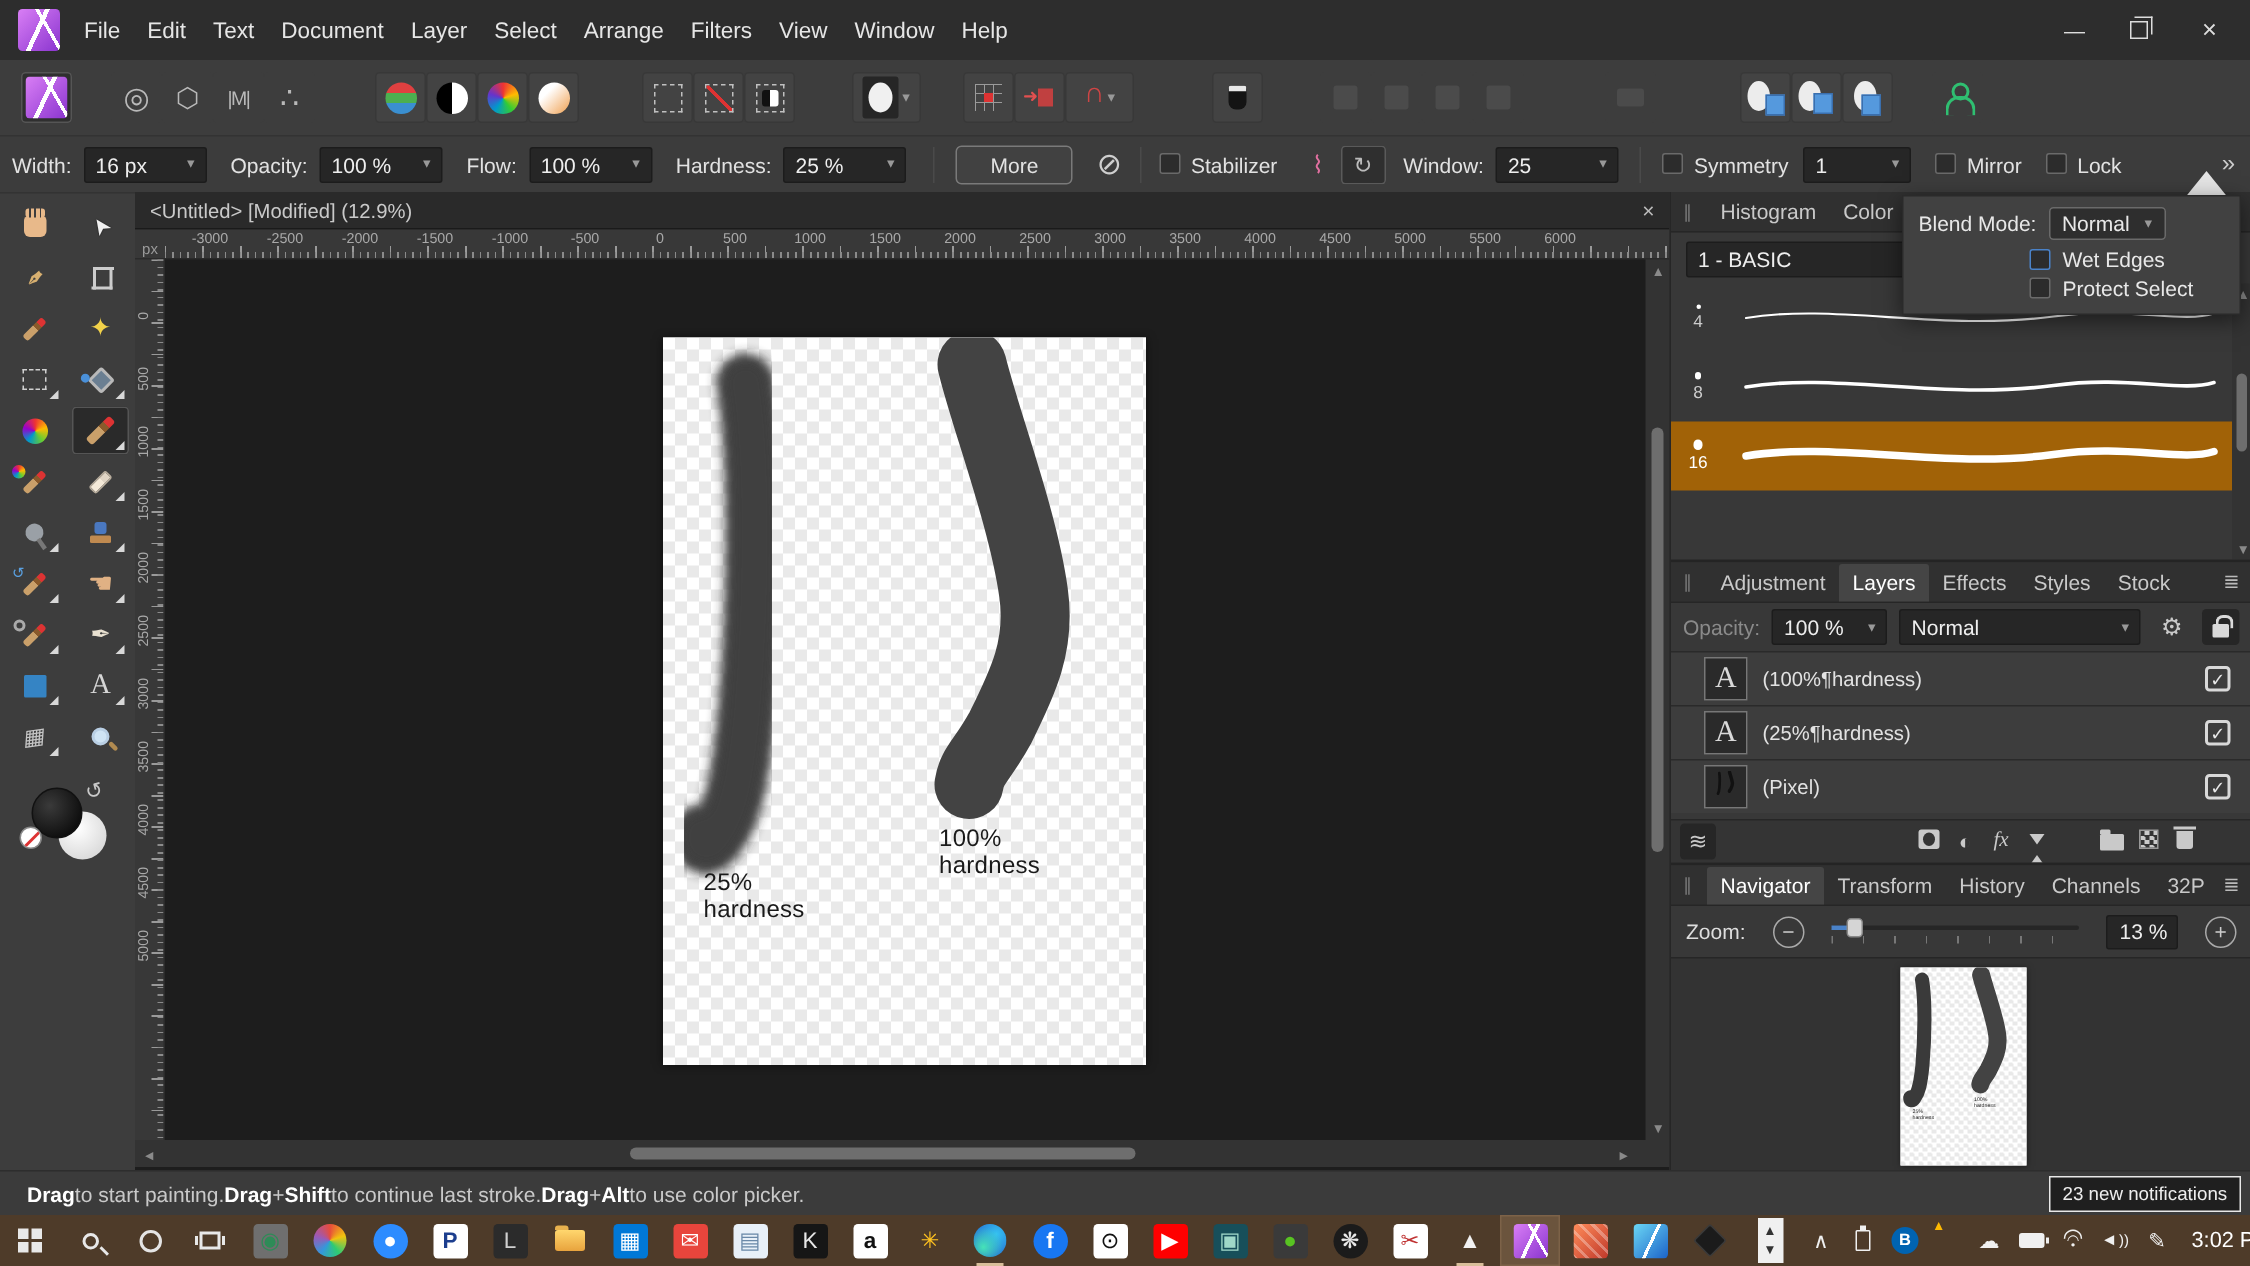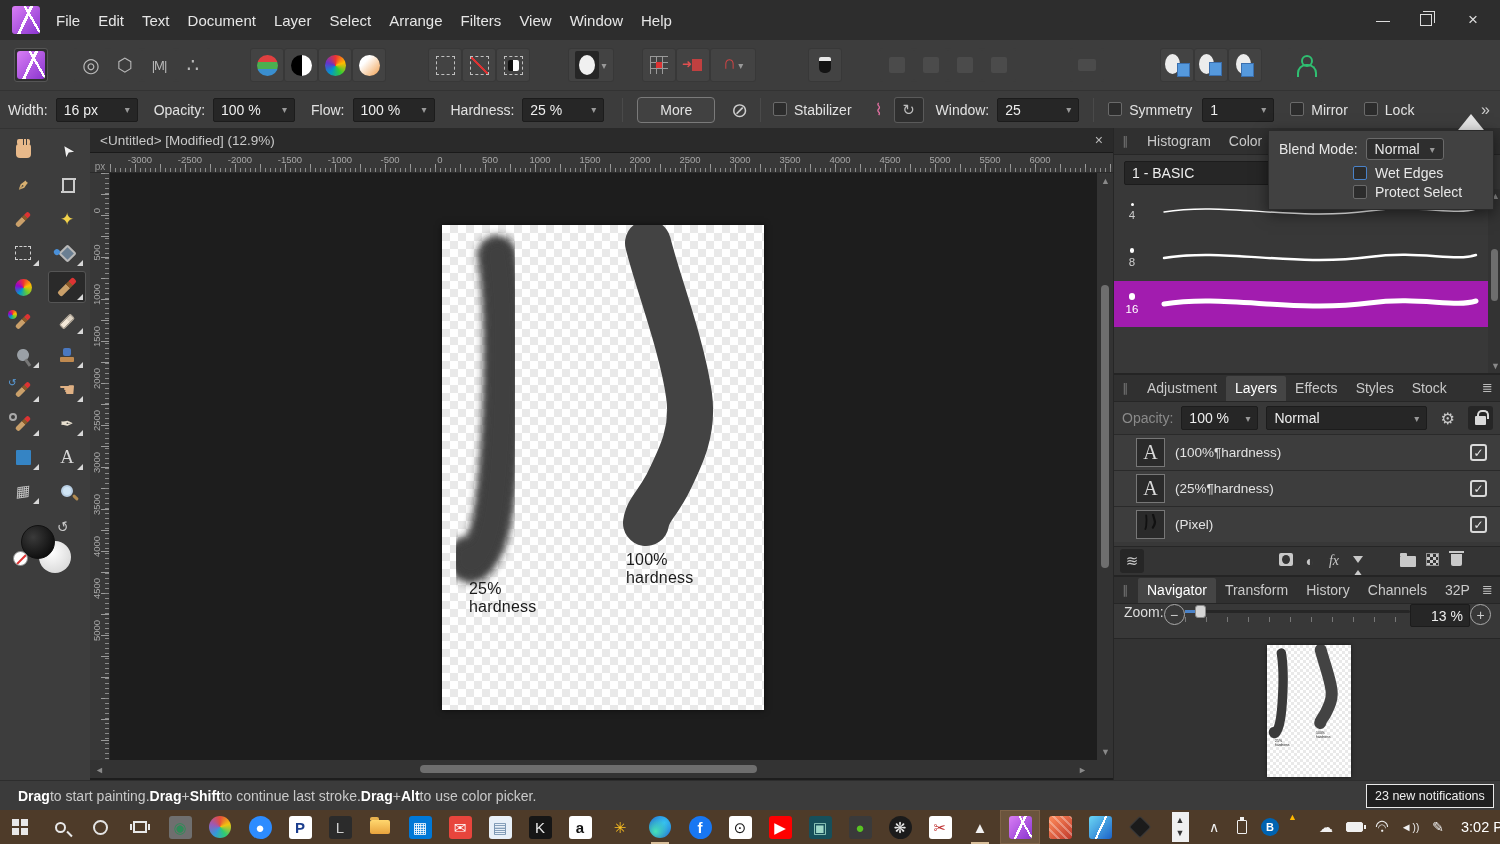--- a/index.html
+++ b/index.html
@@ -133,21 +133,21 @@
   .panel{position:absolute;left:0;width:387px;overflow:hidden}
   .phead{height:27px;background:#303030;display:flex;align-items:flex-end;gap:0;padding:0 8px;font-size:14px;color:#c9c9c9;border-bottom:1px solid #262626;position:relative}
   .phead .handle{color:#7a7a7a;margin-right:10px;align-self:center;font-size:12px}
   .tab{padding:4px 9px 5px}
   .tab[data-active="true"]{background:#454545;color:#fff;border-radius:2px 2px 0 0}
   .pmenu{position:absolute;right:8px;top:5px;color:#bbb;font-size:13px}
   
   #brushcat{position:absolute;left:10px;top:33px;width:355px}
   #brushlist{position:absolute;left:0;top:61px;width:374px;height:184px;overflow:hidden}
   .brow{height:46px;display:flex;align-items:center;position:relative;color:#ccc}
-  .brow.sel{background:#a21caf;color:#fff}
+  .brow.sel{background:#a16207;color:#fff}
   .bdotcol{width:36px;display:flex;flex-direction:column;align-items:center;gap:3px}
   .bdot{border-radius:50%;background:#fff}
   .bsize{font-size:11.5px}
   .bstroke{flex:1;height:40px}
   #brushscroll{position:absolute;left:374px;top:61px;width:13px;height:184px;background:#333}
   
   .ctlrow{display:flex;align-items:center;gap:8px;padding:4px 8px;height:32px}
   .dimlabel{color:#8a8a8a}
   .iconbtn{width:26px;height:24px;border-radius:3px;display:flex;align-items:center;justify-content:center;color:#c9c9c9}
   .iconbtn.dark{background:#262626}
@@ -164,29 +164,29 @@
   .hourg:after{content:"";position:absolute;left:-5px;top:2px;border:5px solid transparent;border-bottom:7px solid #c9c9c9}
   .folderi{display:inline-block;width:16px;height:11px;background:#c9c9c9;border-radius:1px;position:relative;top:1px}
   .folderi:before{content:"";position:absolute;left:0;top:-3px;width:7px;height:3px;background:#c9c9c9;border-radius:1px 1px 0 0}
   .checkeri{display:inline-block;width:13px;height:13px;background:conic-gradient(#c9c9c9 25%,transparent 25% 50%,#c9c9c9 50% 75%,transparent 75%);background-size:6px 6px;border:1px solid #999}
   .trashi{display:inline-block;width:11px;height:12px;background:#c9c9c9;border-radius:0 0 2px 2px;position:relative}
   .trashi:before{content:"";position:absolute;left:-2px;top:-3px;width:15px;height:2px;background:#c9c9c9}
   .maskmini{display:inline-block;width:14px;height:13px;background:#c9c9c9;border-radius:2px;position:relative}
   .maskmini:before{content:"";position:absolute;left:3px;top:2px;width:8px;height:9px;background:#343434;border-radius:50%}
   .pixelthumb svg{display:block}
   
-  .zoomrow{display:flex;align-items:flex-start;gap:0;padding:0 10px;height:34px}
+  .zoomrow{display:flex;align-items:center;gap:18px;padding:0 10px;height:34px}
   .circbtn{width:21px;height:21px;border:1.5px solid #aaa;border-radius:50%;color:#ccc;display:flex;align-items:center;justify-content:center;font-size:14px;line-height:1}
   #navslider{position:relative;flex:1;height:20px}
   #navslider .track{position:absolute;left:0;right:0;top:6px;height:3px;background:#262626;border-radius:2px}
   #navslider .fill{position:absolute;left:0;top:6px;height:3px;width:14px;background:#4a82c8}
   #navslider .ticks{position:absolute;left:0;right:0;top:13px;height:5px;
     background:repeating-linear-gradient(90deg,#777 0 1px,transparent 1px 21px)}
   #navslider .thumb{position:absolute;left:10px;top:1px;width:11px;height:13px;background:#d5d5d5;border-radius:3px;border:1px solid #888}
-  #navvalue{width:60px;height:23px;background:#262626;border:1px solid #1c1c1c;border-radius:2px;display:flex;align-items:center;justify-content:flex-end;padding:0 6px;color:#eee}
+  #navvalue{width:48px;height:23px;background:#262626;border:1px solid #1c1c1c;border-radius:2px;display:flex;align-items:center;justify-content:flex-end;padding:0 6px;color:#eee}
   #navpreview{position:absolute;left:0;top:61px;width:387px;height:144px;background:#333;border-top:1px solid #262626}
   #navthumb{position:absolute;left:153px;top:6px;width:84px;height:132px;background-color:#fff;
     background-image:conic-gradient(#e9e9e9 25%,#fff 25% 50%,#e9e9e9 50% 75%,#fff 75%);background-size:6px 6px;box-shadow:0 0 4px rgba(0,0,0,.5)}
   .navlabel{position:absolute;font-size:3.5px;color:#222;line-height:4px}
   
   #flyout{position:absolute;left:1268px;top:130px;width:226px;height:80px;background:#414141;border:1px solid #2a2a2a;box-shadow:0 4px 14px rgba(0,0,0,.5);z-index:50;font-size:14px;color:#e8e8e8}
   #flyout .row1{display:flex;align-items:center;gap:8px;padding:7px 10px 2px}
   #flyout .bdd{height:22px;background:#2e2e2e;border:1px solid #6a6a6a;border-radius:3px;padding:0 8px;display:flex;align-items:center;gap:8px}
   #flyout .ckrow{display:flex;align-items:center;gap:8px;justify-content:flex-start;padding:3px 10px 0 84px}
   #flyoutptr{position:absolute;left:1450px;top:114px;width:0;height:0;border-left:21px solid transparent;border-right:21px solid transparent;border-bottom:26px solid #e4e4e4;z-index:49}

